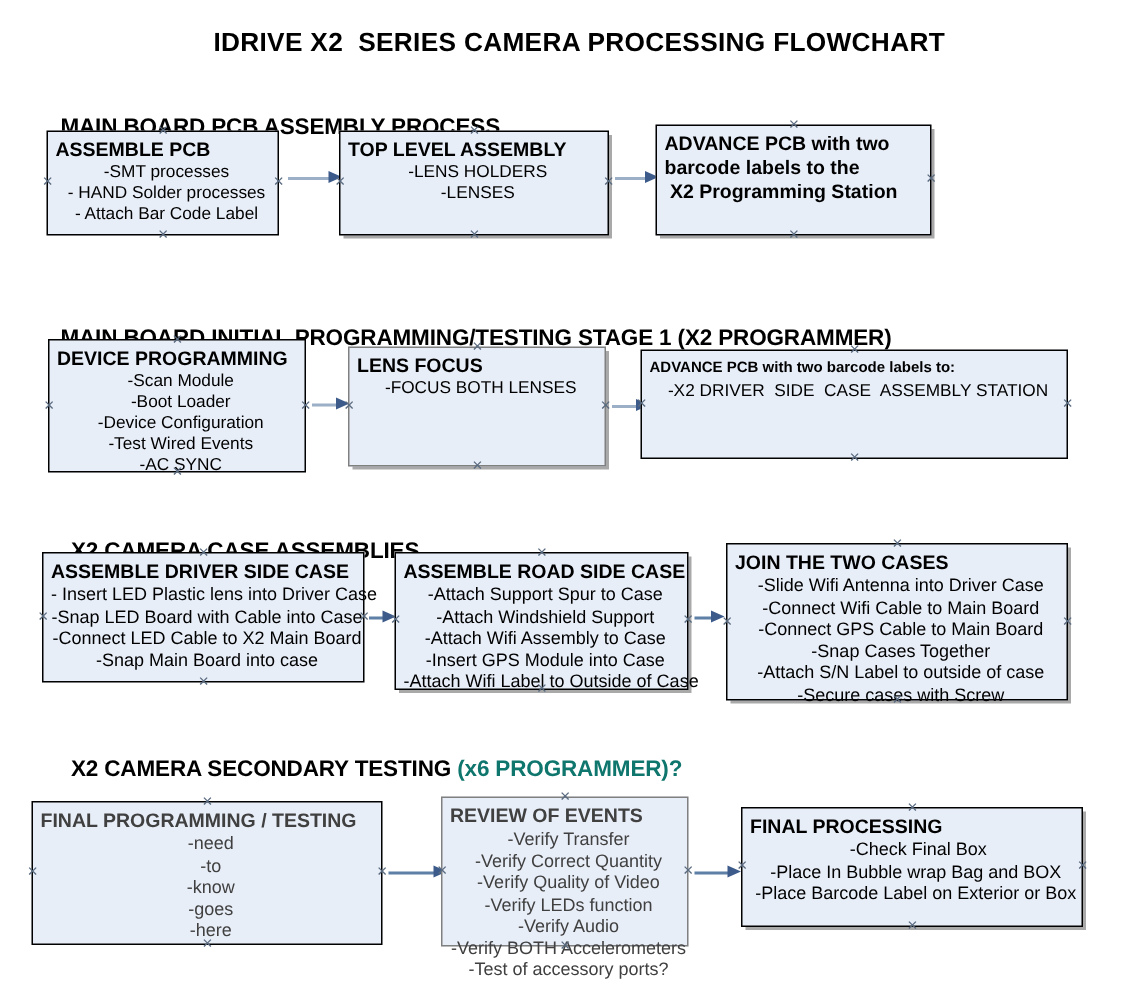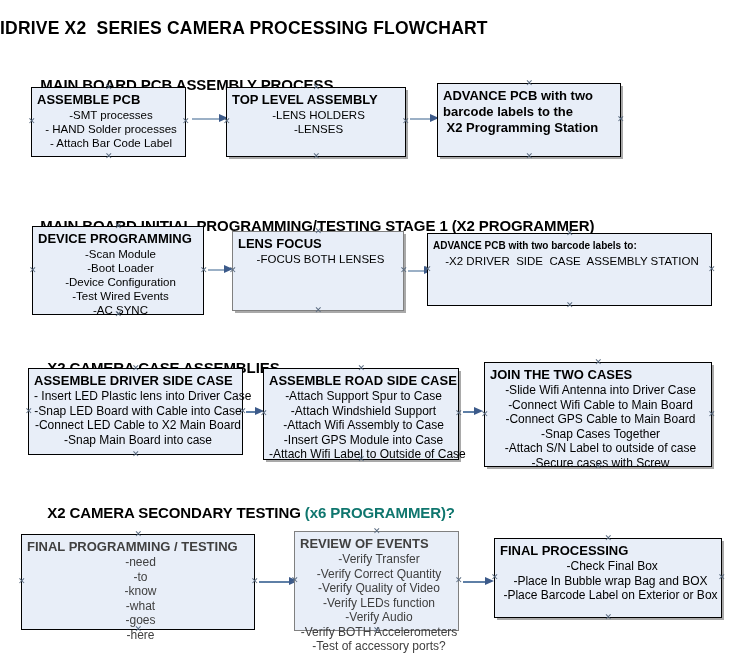--- a/index.html
+++ b/index.html
@@ -19,21 +19,21 @@
     position: absolute;
     left: 0; top: 0;
     width: 747px;
     height: 662px;
   }
   
   .main-title {
     position: absolute;
     left: 0; top: 18px;
     width: 630px;
-    text-align: left;
+    text-align: right;
     font-size: 17.5px;
     font-weight: bold;
     letter-spacing: 0.2px;
     white-space: pre;
   }
   .section-title {
     position: absolute;
     font-size: 15px;
     font-weight: bold;
     letter-spacing: -0.1px;
@@ -268,21 +268,20 @@
 
   <div class="section-title" style="left:31px; top:487px;">
     <span>X2 CAMERA SECONDARY TESTING </span><span class="red">(x6 PROGRAMMER)?</span>
   </div>
 
   <div class="node red big-lines" style="left:21px; top:534px; width:234px; height:96px;">
     <div class="node-title">FINAL PROGRAMMING / TESTING</div>
     <div class="node-line">-need</div>
     <div class="node-line">-to</div>
     <div class="node-line">-know</div>
-    <div class="node-line">-what</div>
     <div class="node-line">-goes</div>
     <div class="node-line">-here</div>
     <span class="handle t">✕</span>
     <span class="handle b">✕</span>
     <span class="handle l">✕</span>
     <span class="handle r">✕</span>
   </div>
 
   <div class="connector dark" style="left:259px; top:577px; width:39px;">
     <div class="shaft"></div>

